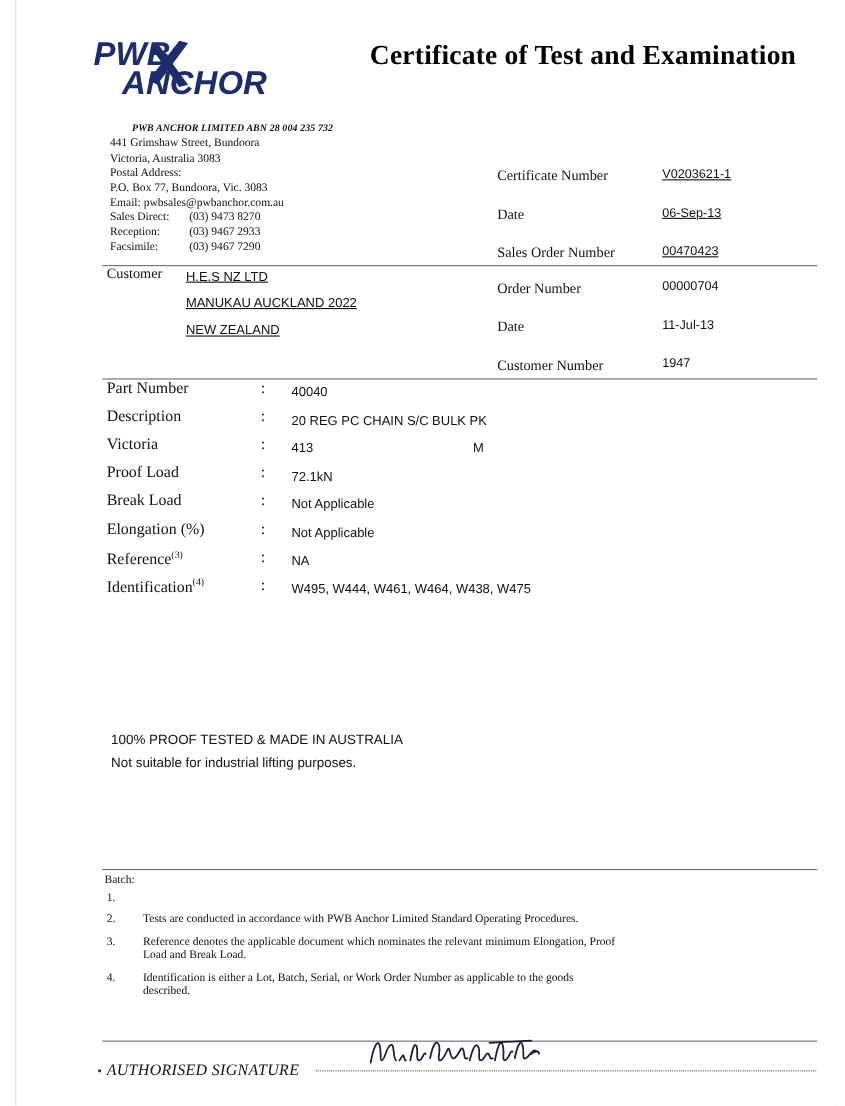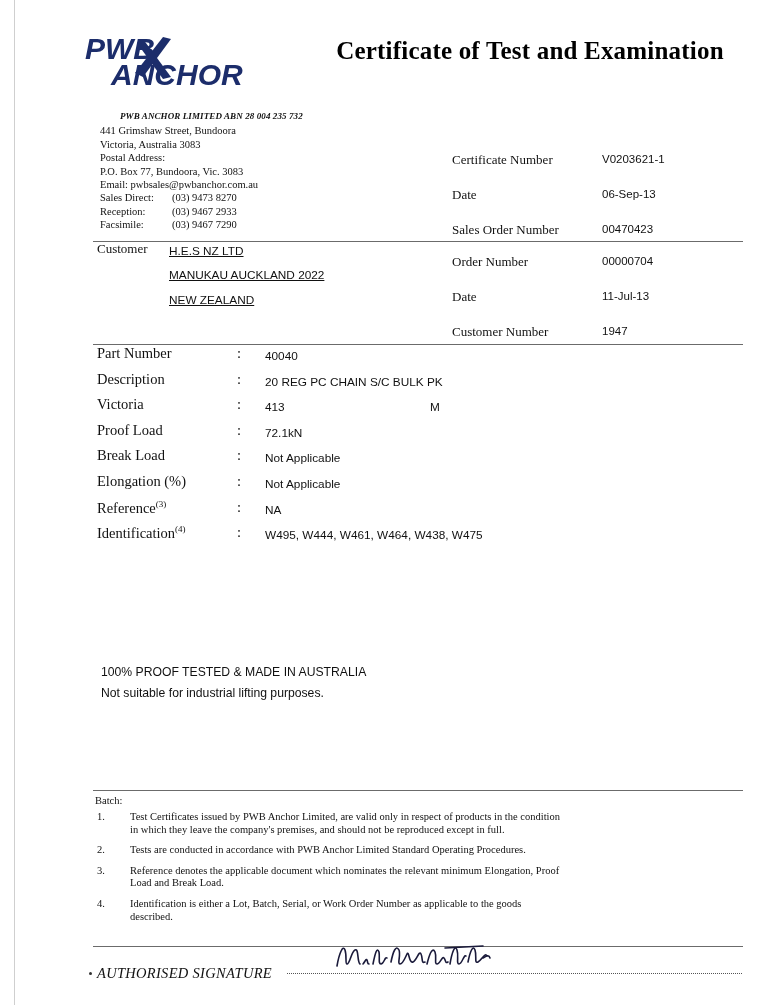--- a/index.html
+++ b/index.html
@@ -108,20 +108,21 @@
   }
   .meta-top .mlabel {
     width: 150px;
     font-family: "Liberation Serif", serif;
     font-size: 13px;
   }
   .meta-top .mvalue {
     font-family: "Liberation Sans", sans-serif;
     font-size: 11.5px;
     padding-top: 1px;
+    text-decoration: underline;
   }
 
   
   .rule {
     position: absolute;
     background: #6b6b6b;
     height: 1px;
   }
   .rule-1 { left: 78px; top: 241px; width: 650px; }
   .rule-2 { left: 78px; top: 344px; width: 650px; }
@@ -416,21 +417,20 @@
       <div>100% PROOF TESTED &amp; MADE IN AUSTRALIA</div>
       <div>Not suitable for industrial lifting purposes.</div>
     </div>
 
     <div class="rule rule-3"></div>
 
     <div class="notes">
       <div class="notes-title">Batch:</div>
       <div class="note">
         <div class="note-num">1.</div>
-        <div class="note-text">Test Certificates issued by PWB Anchor Limited, are valid only in respect of products in the condition in which they leave the company's premises, and should not be reproduced except in full.</div>
       </div>
       <div class="note">
         <div class="note-num">2.</div>
         <div class="note-text">Tests are conducted in accordance with PWB Anchor Limited Standard Operating Procedures.</div>
       </div>
       <div class="note">
         <div class="note-num">3.</div>
         <div class="note-text">Reference denotes the applicable document which nominates the relevant minimum Elongation, Proof Load and Break Load.</div>
       </div>
       <div class="note">

